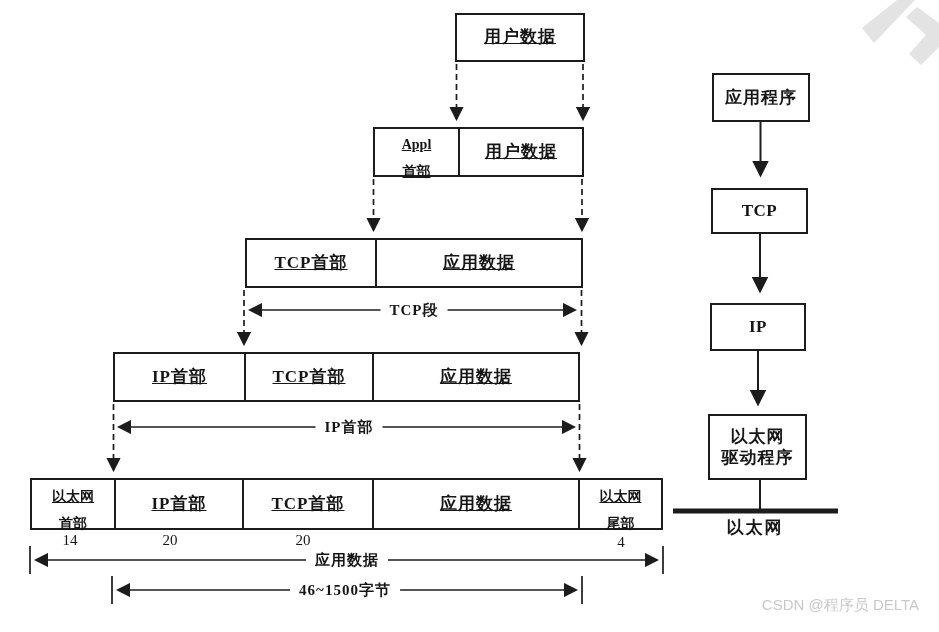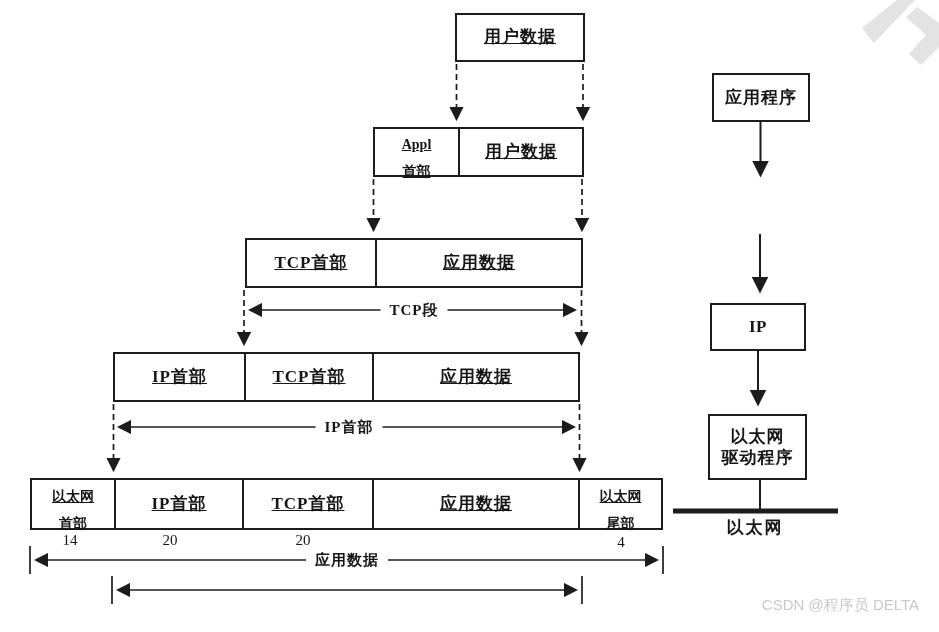--- a/index.html
+++ b/index.html
@@ -154,25 +154,29 @@
   </div>
 
   <div class="bytesize" style="left:70px;top:532px;">14</div>
   <div class="bytesize" style="left:170px;top:532px;">20</div>
   <div class="bytesize" style="left:303px;top:532px;">20</div>
   <div class="bytesize" style="left:621px;top:534px;">4</div>
 
   <div class="spanlabel" style="left:414px;top:310px;">TCP段</div>
   <div class="spanlabel" style="left:349px;top:427px;">IP首部</div>
   <div class="spanlabel" style="left:347px;top:560px;">应用数据</div>
+  <div class="spanlabel" style="left:345px;top:590px;">46~1500字节</div>
 
   <div class="stackbox" style="left:712px;top:73px;width:98px;height:49px;">
     <span>应用程序</span>
   </div>
 
+  <div class="stackbox" style="left:711px;top:188px;width:97px;height:46px;">
+    <span class="latin">TCP</span>
+  </div>
 
   <div class="stackbox" style="left:710px;top:303px;width:96px;height:48px;">
     <span class="latin">IP</span>
   </div>
 
   <div class="stackbox" style="left:708px;top:414px;width:99px;height:66px;">
     <span>以太网</span>
     <span>驱动程序</span>
   </div>
 

